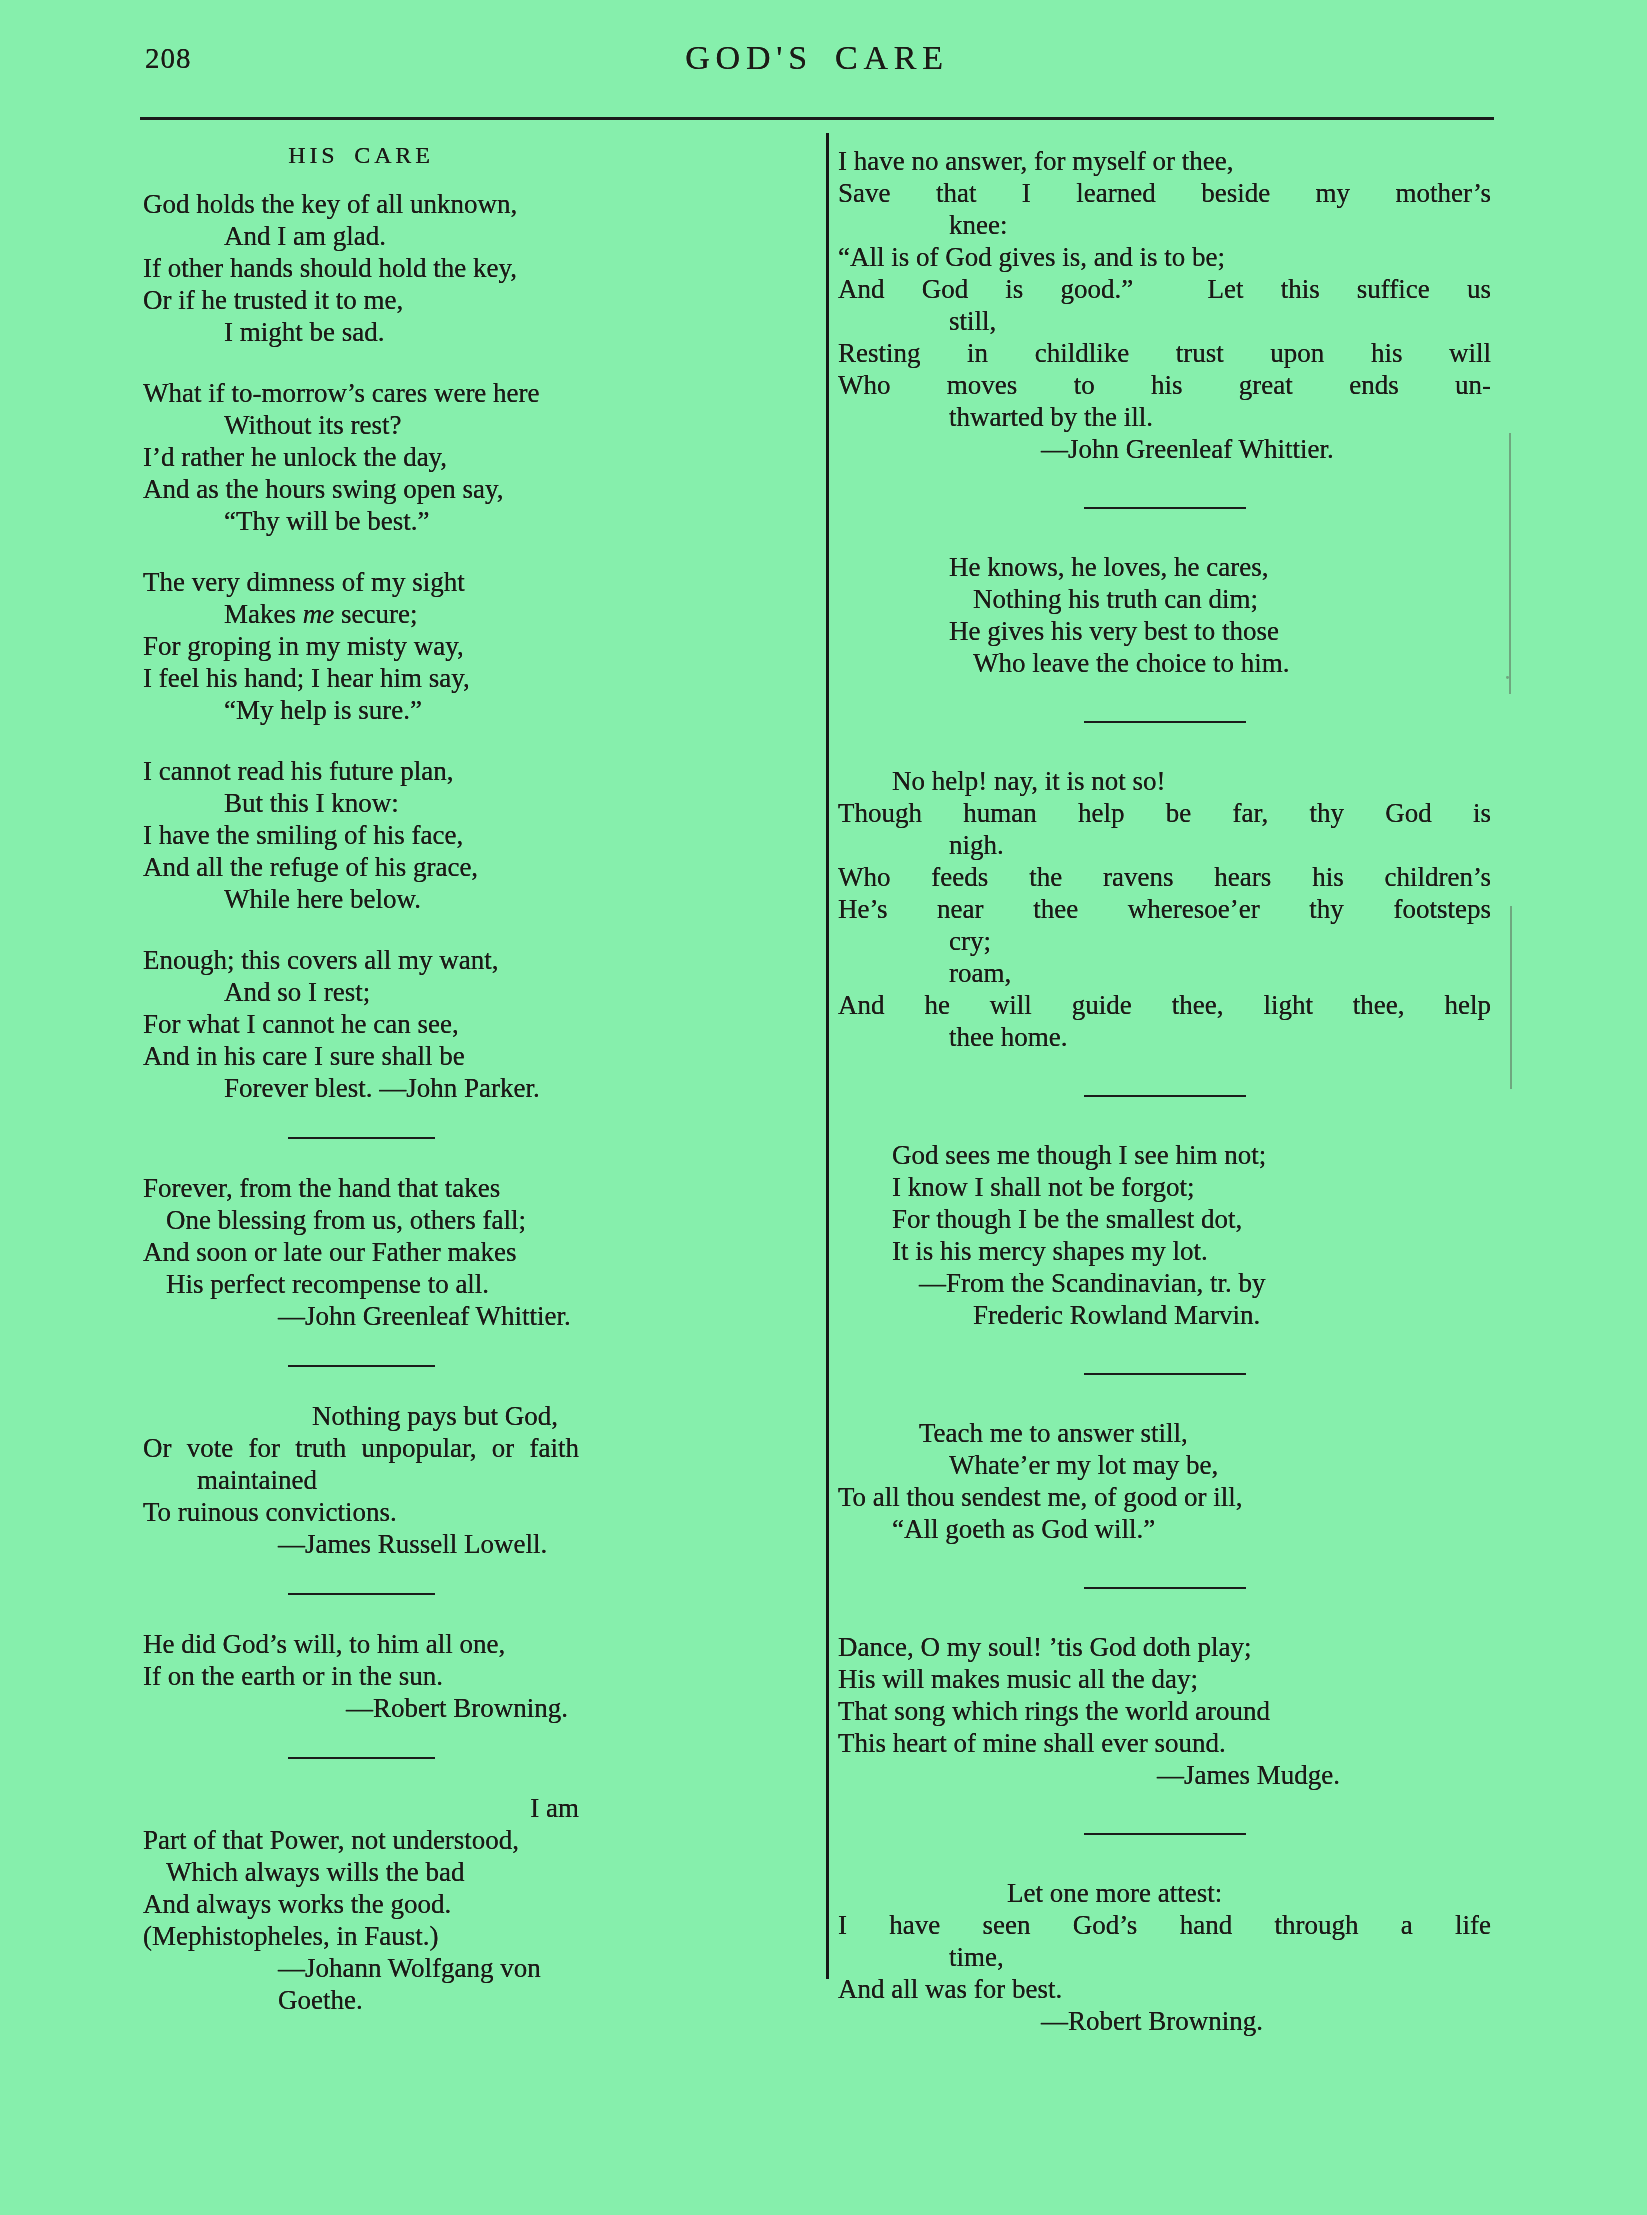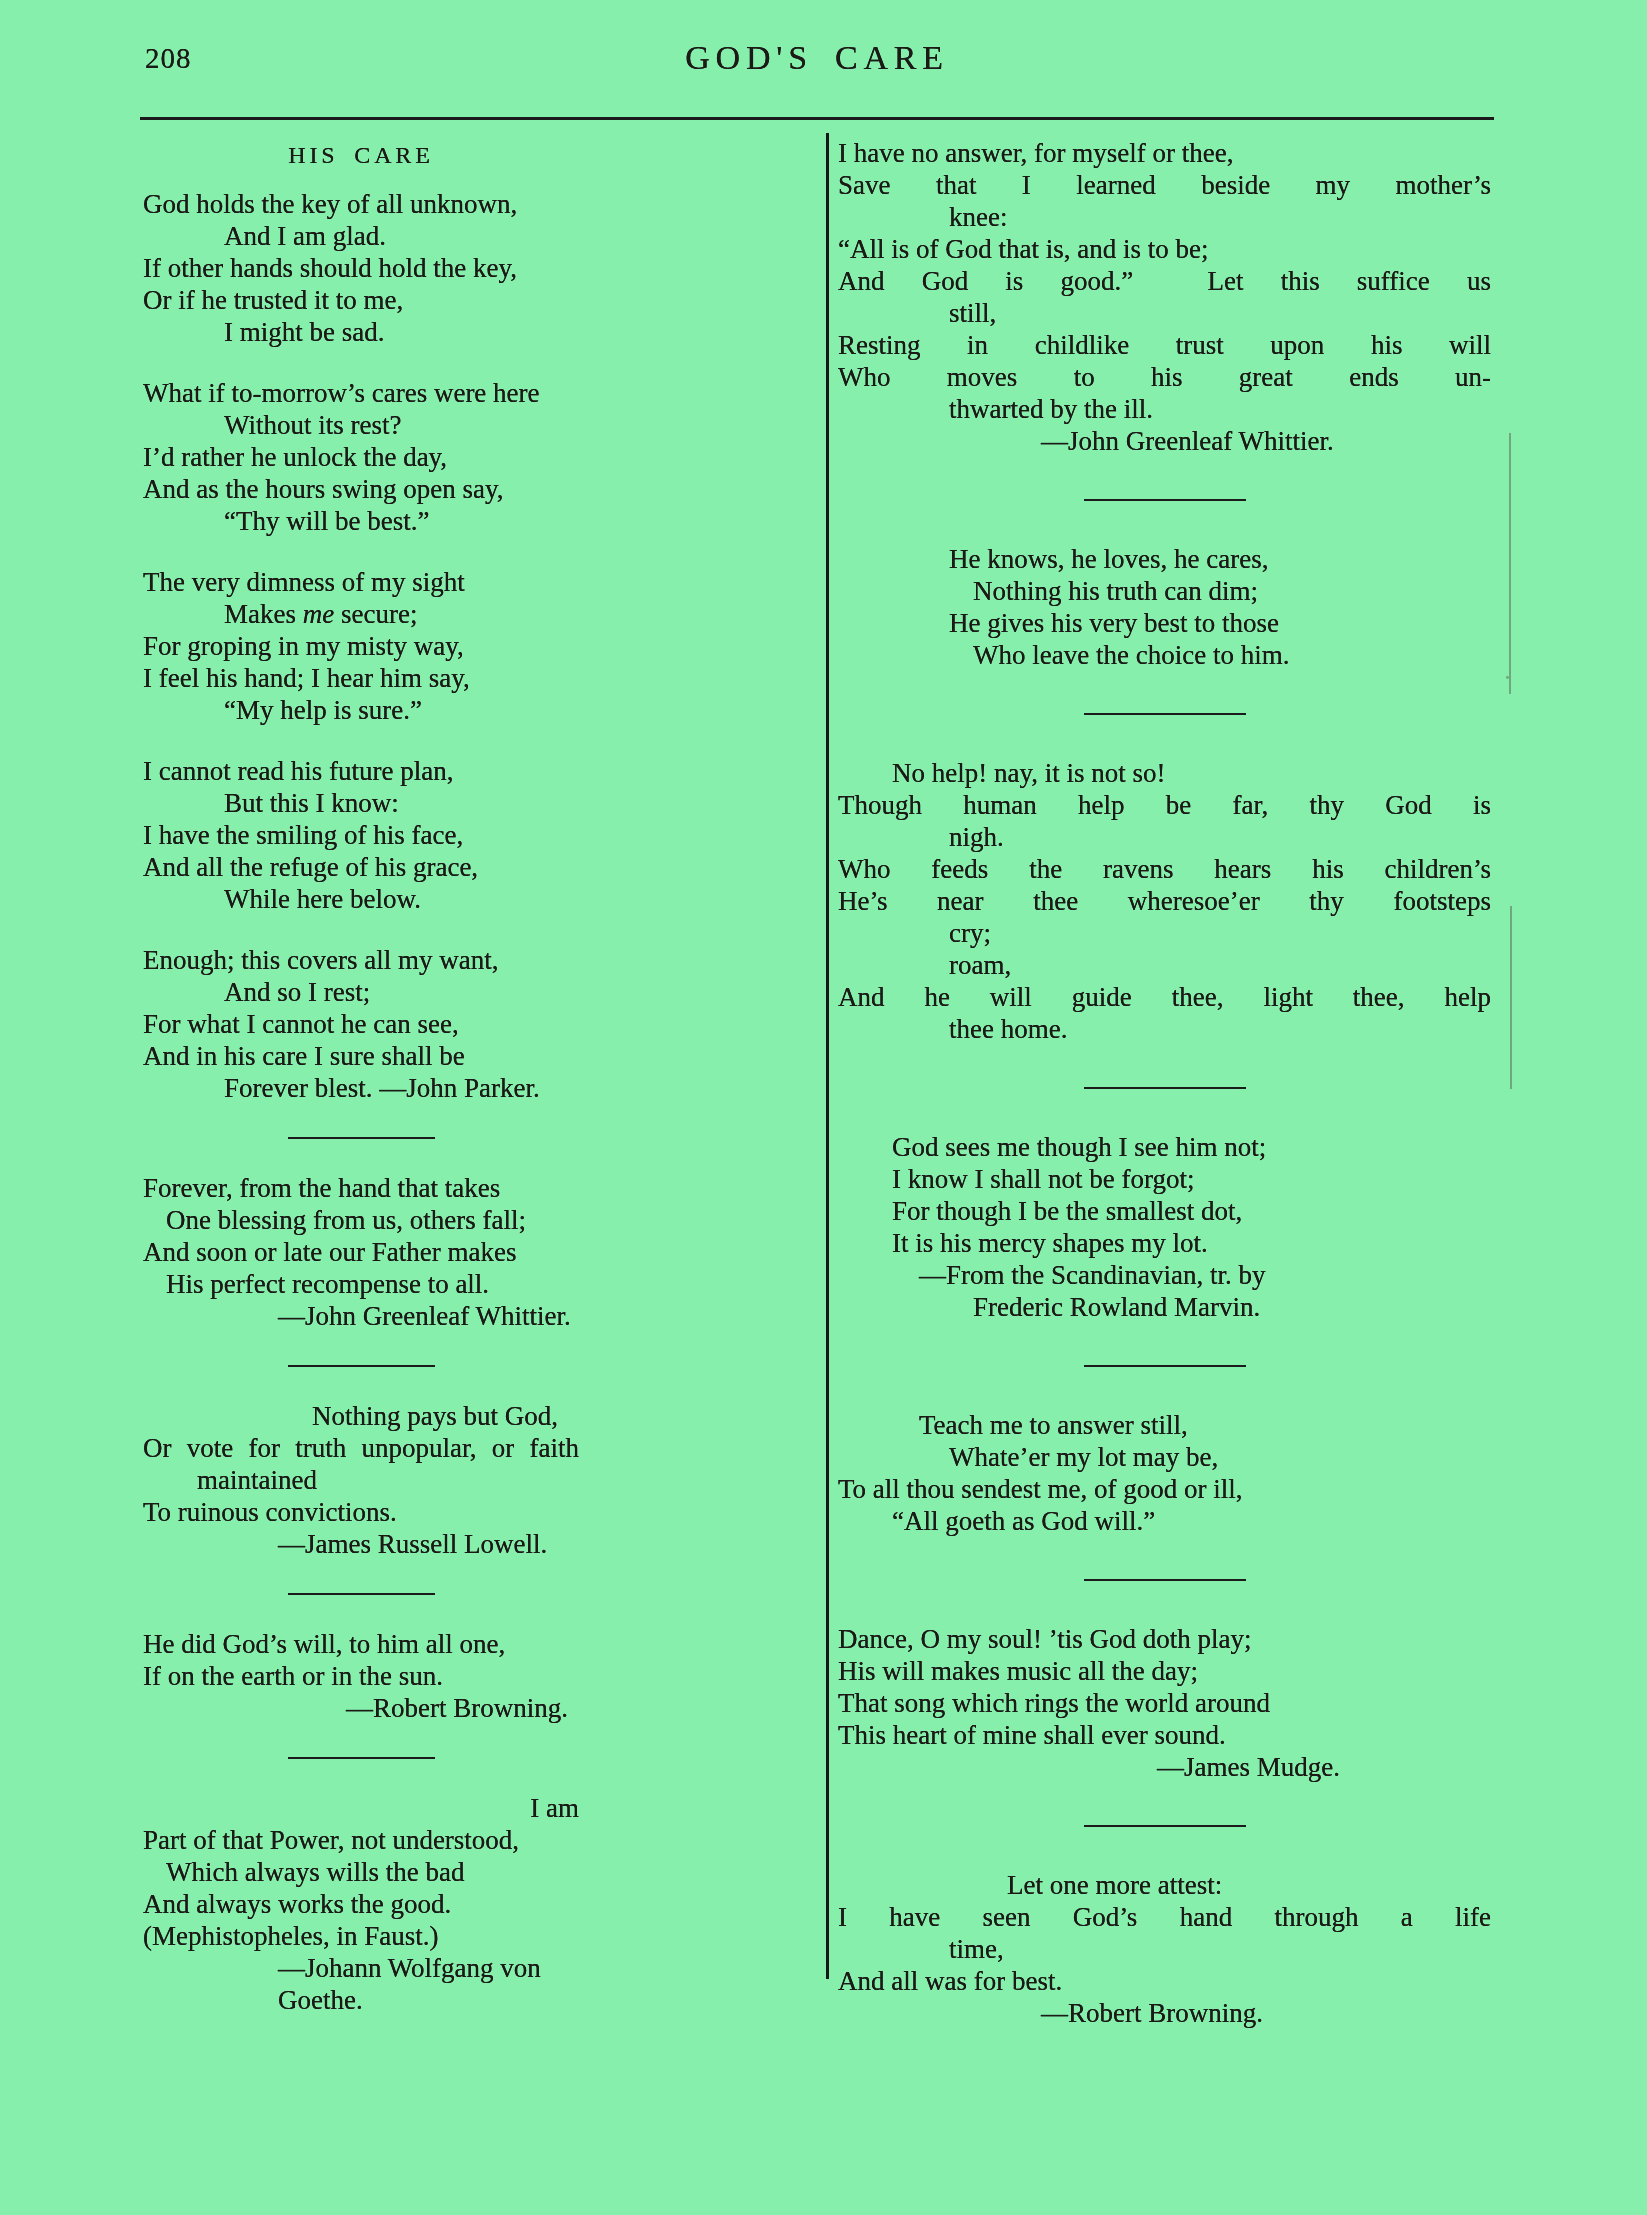--- a/index.html
+++ b/index.html
@@ -31,21 +31,21 @@
     position:absolute;left:826px;top:133px;width:2.9px;height:1846px;
     background:#161616;
   }
   .col{position:absolute;top:135px;font-size:27px;line-height:32px;}
   .col-left{left:143px;width:436px;}
   .col-right{left:838px;top:137px;width:653px;}
   .section-heading{
     text-align:center;font-size:24px;letter-spacing:3.9px;word-spacing:5.8px;
     margin:3.9px 0 17.4px 0;
   }
-  .stanza{margin:0 0 29px 0;}
+  .stanza{margin:8px 0 29px 0;}
   .divider{
     width:147px;height:0;border-top:2.9px solid #1b1b1b;
     margin:33px auto;
   }
   .col-right .divider{margin:42px auto;width:162px;}
   .line{white-space:pre-wrap;}
   .line em{font-style:italic;}
   .j{text-align:justify;text-align-last:justify;}
   .center{text-align:right;}
   .i0{padding-left:0;}
@@ -142,21 +142,21 @@
         </div>
       </div>
   </div>
 
   <div class="col col-right">
     <div>
         <div class="stanza">
           <div class="line i0">I have no answer, for myself or thee,</div>
           <div class="line i0 j">Save that I learned beside my mother’s</div>
           <div class="line i4">knee:</div>
-          <div class="line i0">“All is of God that is, and is to be;</div>
+          <div class="line i0">“All is of God gives is, and is to be;</div>
           <div class="line i0 j">And God is good.”  Let this suffice us</div>
           <div class="line i4">still,</div>
           <div class="line i0 j">Resting in childlike trust upon his will</div>
           <div class="line i0 j">Who moves to his great ends un-</div>
           <div class="line i4">thwarted by the ill.</div>
           <div class="line i7">—John Greenleaf Whittier.</div>
         </div>
         <div class="divider"></div>
         <div class="stanza">
           <div class="line i4">He knows, he loves, he cares,</div>

